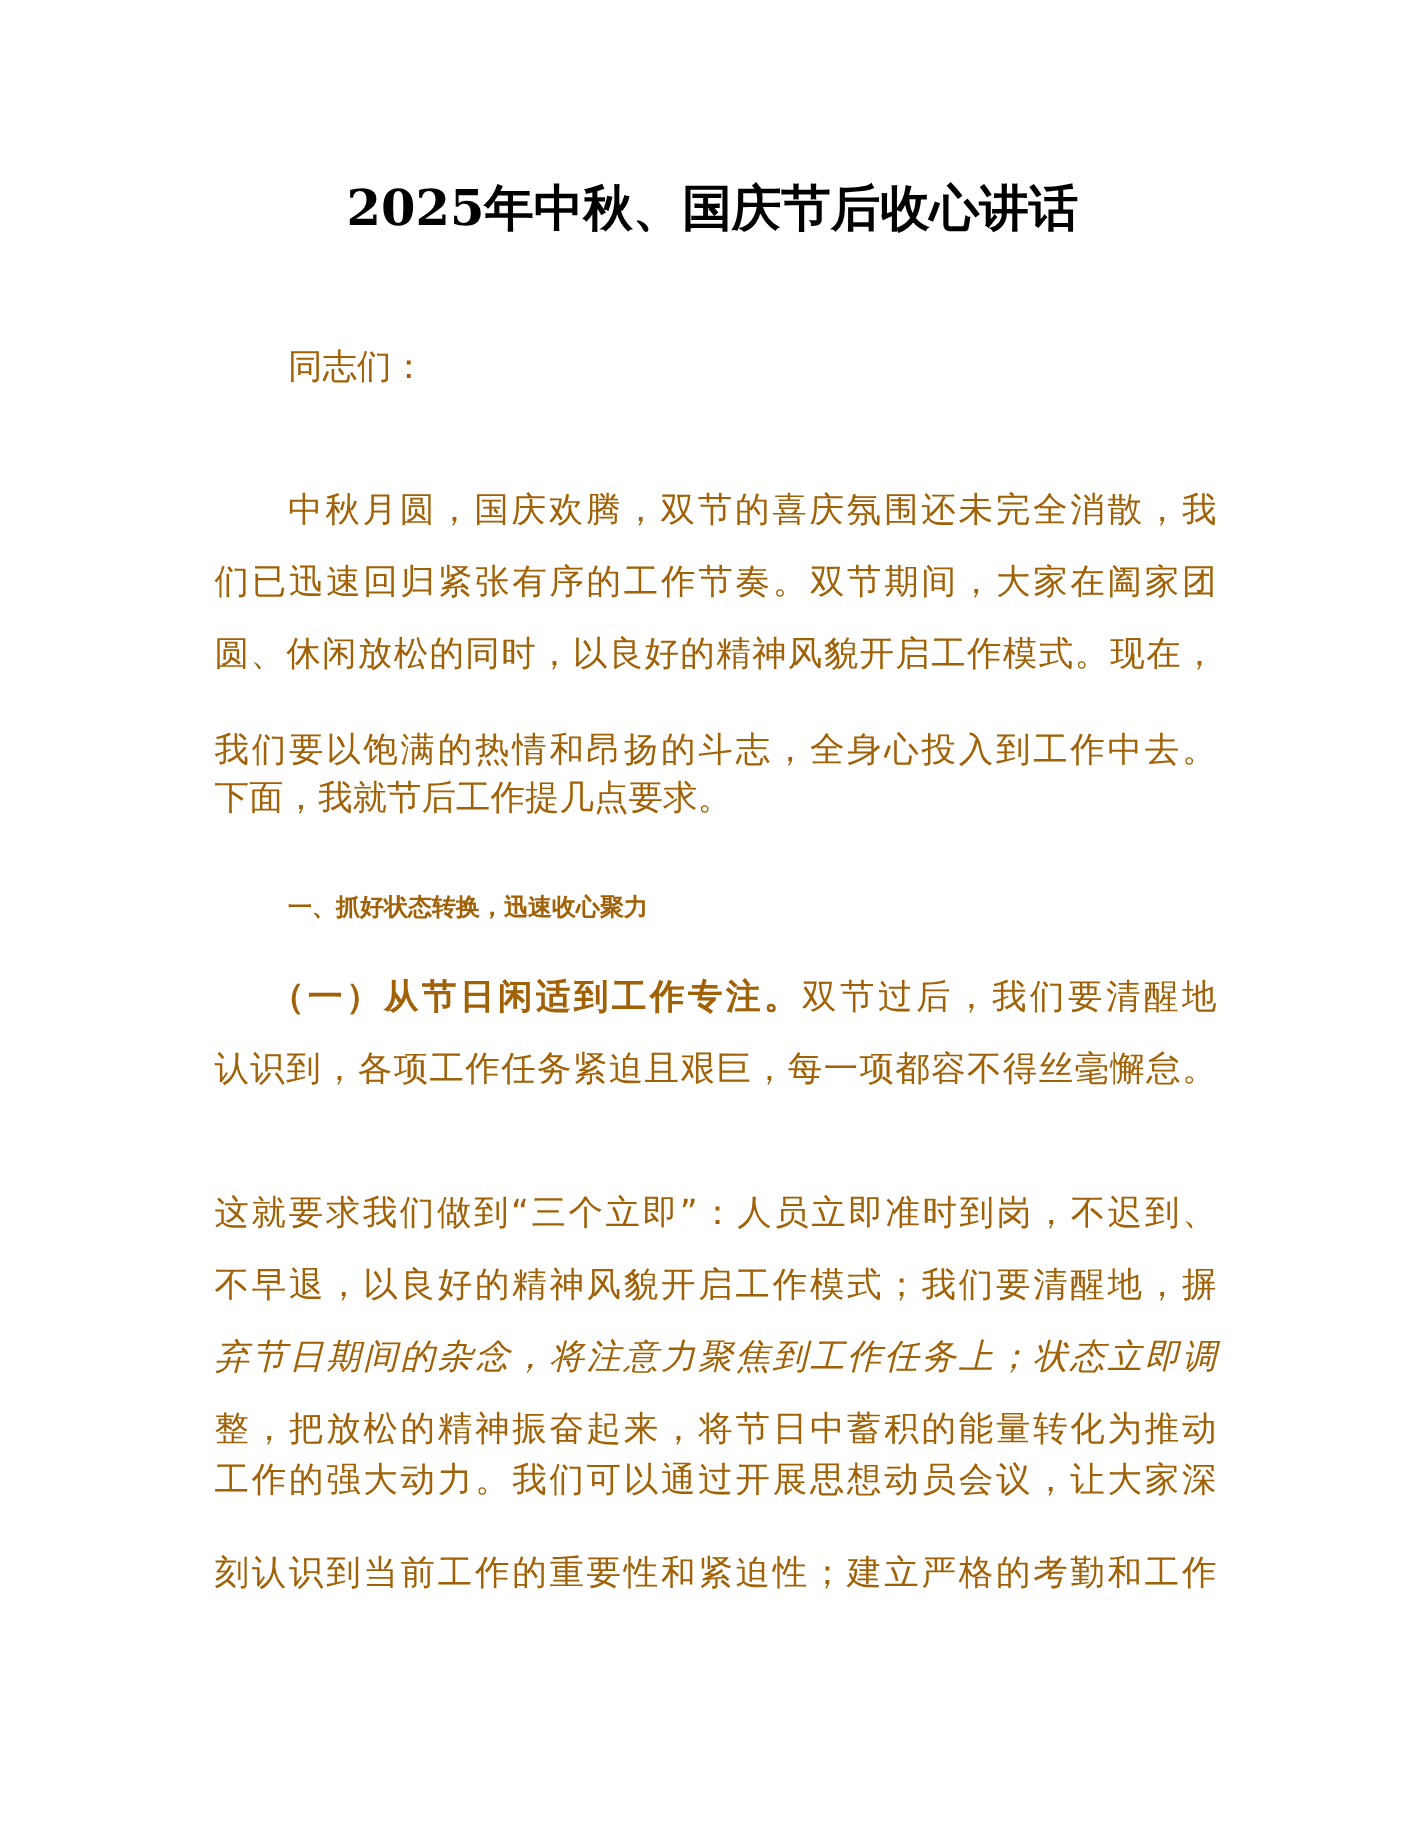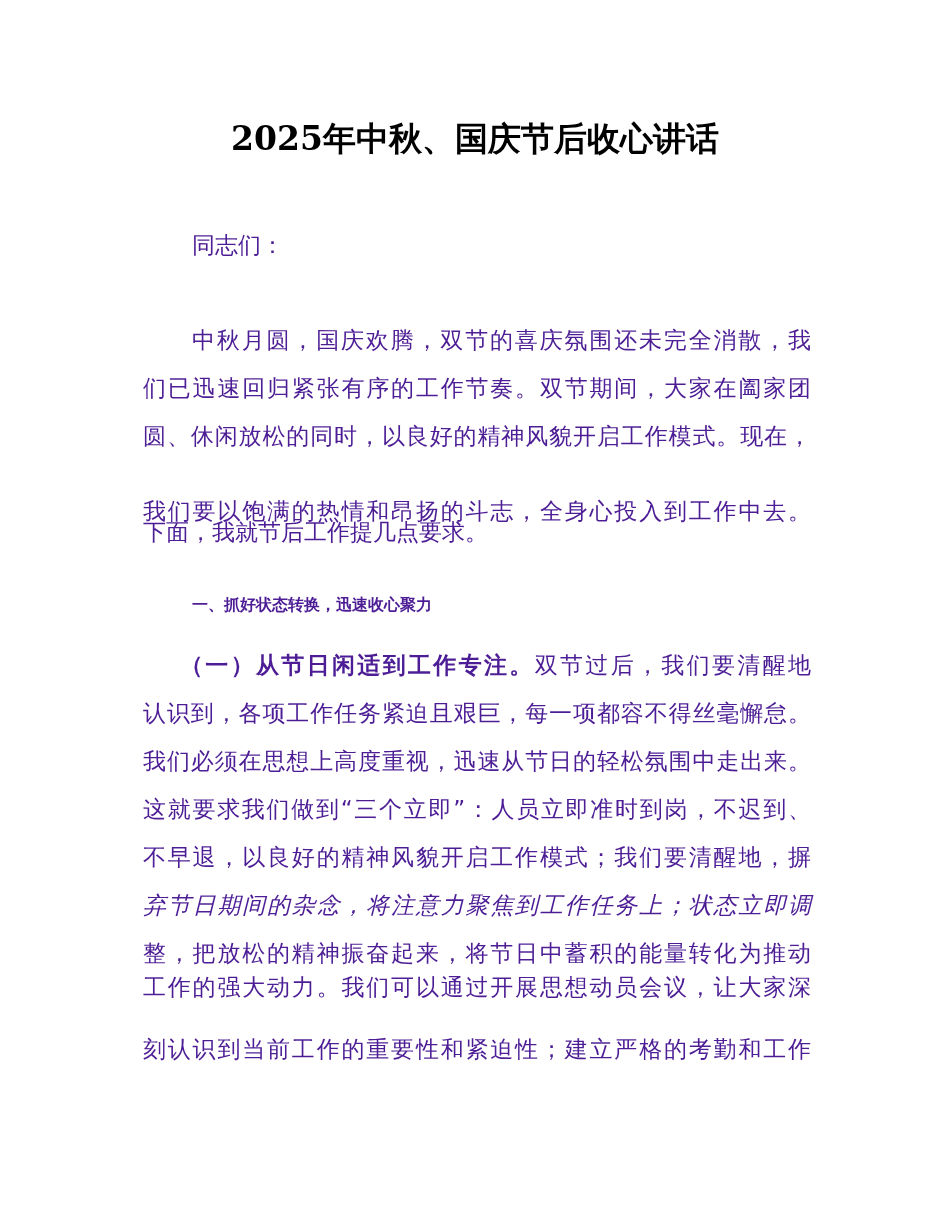--- a/index.html
+++ b/index.html
@@ -36,21 +36,21 @@
   }
   .line {
     position: absolute;
     left: 143px;
     width: 668px;
     height: 48px;
     font-family: "DejaVu Sans", "Liberation Sans", sans-serif;
     font-size: 23px;
     line-height: 48px;
     white-space: nowrap;
-    color: #4c1d95;
+    color: #a16207;
     text-align: justify;
     text-align-last: justify;
   }
   .line.indent { left: 192px; width: 619px; }
   .line.last { text-align-last: left; }
   .line.short { text-align-last: left; }
   .heading1 {
     font-family: "DejaVu Sans", "Liberation Sans", sans-serif;
     font-weight: bold;
     font-size: 16px;
@@ -62,31 +62,30 @@
 
 <div class="page">
 
   <div class="title">2025年中秋、国庆节后收心讲话</div>
 
   <div class="line indent short" style="top:221px;">同志们：</div>
 
   <div class="line indent" style="top:316px;">中秋月圆，国庆欢腾，双节的喜庆氛围还未完全消散，我</div>
   <div class="line" style="top:364px;">们已迅速回归紧张有序的工作节奏。双节期间，大家在阖家团</div>
   <div class="line" style="top:412px;">圆、休闲放松的同时，以良好的精神风貌开启工作模式。现在，</div>
-  <div class="line" style="top:487px;">我们要以饱满的热情和昂扬的斗志，全身心投入到工作中去。</div>
+  <div class="line" style="top:476px;">我们要以饱满的热情和昂扬的斗志，全身心投入到工作中去。</div>
   <div class="line last" style="top:508px;">下面，我就节后工作提几点要求。</div>
 
   <div class="line indent short heading1" style="top:581px;">一、抓好状态转换，迅速收心聚力</div>
 
   <div class="line indent" style="top:641px; left:180px; width:631px;">
     <span class="bold-run">（一）从节日闲适到工作专注。</span><span>双节过后，我们要清醒地</span>
   </div>
 
   <div class="line" style="top:689px;">认识到，各项工作任务紧迫且艰巨，每一项都容不得丝毫懈怠。</div>
-  <div class="line" style="top:737px;">我们必须在思想上高度重视，迅速从节日的轻松氛围中走出来。</div>
   <div class="line" style="top:785px;">这就要求我们做到“三个立即”：人员立即准时到岗，不迟到、</div>
   <div class="line" style="top:833px;">不早退，以良好的精神风貌开启工作模式；我们要清醒地，摒</div>
   <div class="line" style="top:881px;font-style:italic;">弃节日期间的杂念，将注意力聚焦到工作任务上；状态立即调</div>
   <div class="line" style="top:929px;">整，把放松的精神振奋起来，将节日中蓄积的能量转化为推动</div>
   <div class="line" style="top:963px;">工作的强大动力。我们可以通过开展思想动员会议，让大家深</div>
   <div class="line" style="top:1025px;">刻认识到当前工作的重要性和紧迫性；建立严格的考勤和工作</div>
 
 </div>
 
 </body></html>

